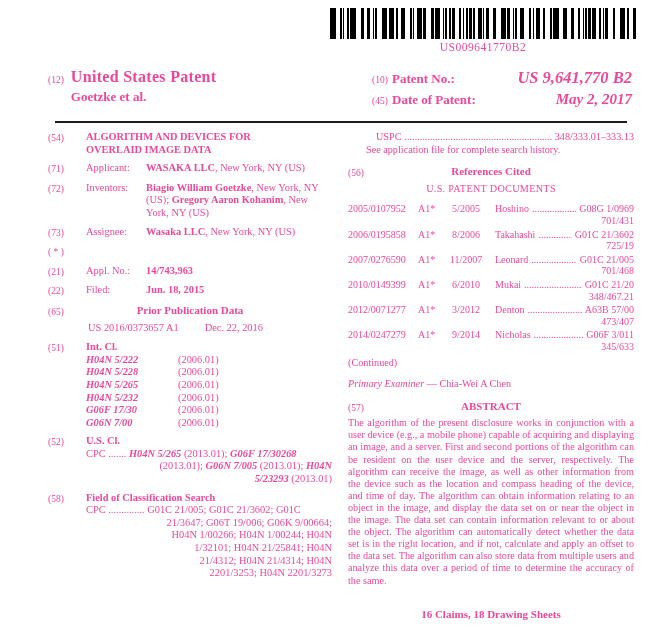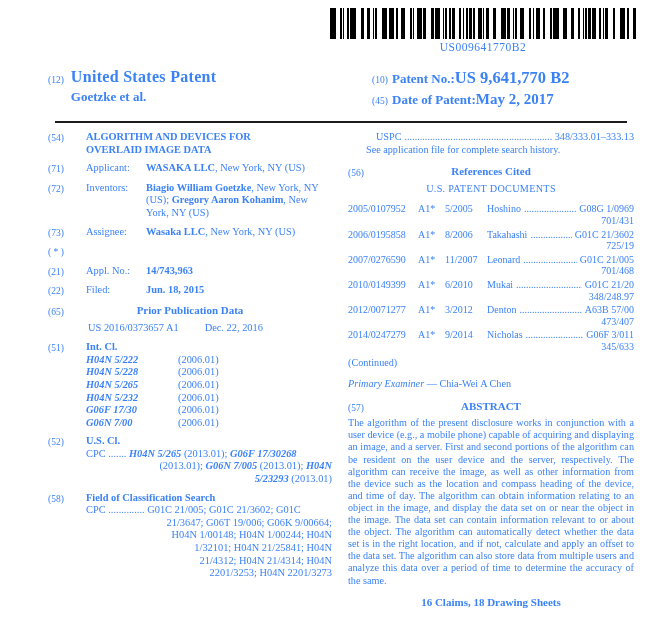--- a/index.html
+++ b/index.html
@@ -1,17 +1,17 @@
 <!DOCTYPE html>
 <html><head>
 <meta charset="utf-8">
 <style>
   html,body{margin:0;padding:0;background:#fff;}
   .page{position:relative;width:655px;height:630px;background:#ffffff;
-        font-family:"Liberation Serif",serif;color:#3b82f6;overflow:hidden;}
+        font-family:"Liberation Serif",serif;color:#ec4899;overflow:hidden;}
 
   
   .barcode{position:absolute;left:326px;top:8px;width:314px;text-align:center;}
   .barcode-bars{height:31px;width:300px;margin:0 auto;
     background-image:
       repeating-linear-gradient(90deg,#000 0 2px,rgba(0,0,0,0) 2px 7px),
       repeating-linear-gradient(90deg,#000 0 1px,rgba(0,0,0,0) 1px 10px),
       repeating-linear-gradient(90deg,#000 0 3px,rgba(0,0,0,0) 3px 17px),
       repeating-linear-gradient(90deg,#000 0 2px,rgba(0,0,0,0) 2px 29px);
     border-left:3px solid #000;border-right:3px solid #000;}
@@ -21,21 +21,21 @@
   .header{position:absolute;left:48px;top:64px;width:584px;display:flex;justify-content:space-between;}
   .tagnum{font-size:9.5px;white-space:nowrap;}
   .h-left{display:flex;gap:7px;}
   .h-left>.tagnum{margin-top:11px;}
   .us-title{font-size:16px;font-weight:bold;letter-spacing:.3px;line-height:25px;}
   .h-author{font-size:13px;font-weight:bold;margin-top:0;}
   .h-right{width:292px;padding-top:4px;}
   .hrow{display:flex;align-items:baseline;margin-bottom:3px;}
   .hrow .tagnum{width:20px;flex:none;padding-left:32px;}
   .hlabel{font-weight:bold;font-size:13px;white-space:nowrap;}
-  .hvalue{flex:1;text-align:left;font-weight:bold;white-space:nowrap;}
+  .hvalue{flex:1;text-align:right;font-weight:bold;white-space:nowrap;font-style:italic;}
   .v1{font-size:16.5px;}
   .v2{font-size:15px;}
 
   .rule{position:absolute;left:55px;top:121px;width:572px;border-top:2px solid #1c1c1c;}
 
   
   .cols{position:absolute;left:48px;top:131px;width:586px;display:flex;gap:16px;}
   .col{font-size:10.4px;line-height:12.6px;}
   .colL{width:284px;flex:none;}
   .colR{width:286px;flex:none;font-size:10.2px;}
@@ -64,27 +64,27 @@
   
   .uspc{display:flex;white-space:nowrap;margin-left:28px;}
   .dotfill{flex:1;overflow:hidden;white-space:nowrap;margin:0 3px;min-width:6px;}
   .seenote{margin:0 0 9px 18px;}
   .subheading{text-align:center;font-size:10.2px;letter-spacing:.3px;margin-bottom:8px;}
 
   .refrow{font-size:10px;line-height:11.6px;margin-bottom:2px;}
   .refrow .l1{display:flex;white-space:nowrap;}
   .ref-num{width:70px;flex:none;}
   .ref-kind{width:27px;flex:none;}
-  .ref-date{width:42px;flex:none;text-align:left;}
+  .ref-date{width:42px;flex:none;text-align:center;margin-right:8px;}
   .refrow .l2{text-align:right;}
 
   .continued{margin:4px 0 9px;}
   .examiner{margin-bottom:9px;}
   .abstract{text-align:justify;line-height:12.1px;margin-top:2px;}
-  .claims{text-align:center;font-weight:bold;font-size:11px;margin-top:9px;}
+  .claims{text-align:center;font-weight:bold;font-size:11px;margin-top:21px;}
 </style>
 </head>
 <body>
 
 <div class="page">
 
   <div class="barcode">
     <div class="barcode-bars"></div>
     <div class="barcode-num">US009641770B2</div>
   </div>
@@ -218,21 +218,21 @@
           <div class="cpcline r"><span class="bi">5/23293</span><span> (2013.01)</span></div>
         </div>
       </div>
 
       <div class="sec">
         <span class="tagnum">(58)</span>
         <div class="secbody">
           <div class="bold">Field of Classification Search</div>
           <div class="fsline">CPC .............. G01C 21/005; G01C 21/3602; G01C</div>
           <div class="fsline r">21/3647; G06T 19/006; G06K 9/00664;</div>
-          <div class="fsline r">H04N 1/00148; H04N 1/00244; H04N</div>
+          <div class="fsline r">H04N 1/00266; H04N 1/00244; H04N</div>
           <div class="fsline r">1/32101; H04N 21/25841; H04N</div>
           <div class="fsline r">21/4312; H04N 21/4314; H04N</div>
           <div class="fsline r">2201/3253; H04N 2201/3273</div>
         </div>
       </div>
     </div>
 
     <div class="col colR">
 
       <div class="uspc">
@@ -283,21 +283,21 @@
       </div>
       <div class="refrow">
         <div class="l1">
             <span class="ref-num">2010/0149399</span>
             <span class="ref-kind">A1*</span>
             <span class="ref-date">6/2010</span>
             <span>Mukai</span>
             <span class="dotfill"><span>...................................</span></span>
             <span>G01C 21/20</span>
           </div>
-        <div class="l2">348/248.97</div>
+        <div class="l2">348/467.21</div>
       </div>
       <div class="refrow">
         <div class="l1">
             <span class="ref-num">2012/0071277</span>
             <span class="ref-kind">A1*</span>
             <span class="ref-date">3/2012</span>
             <span>Denton</span>
             <span class="dotfill"><span>...................................</span></span>
             <span>A63B 57/00</span>
           </div>

